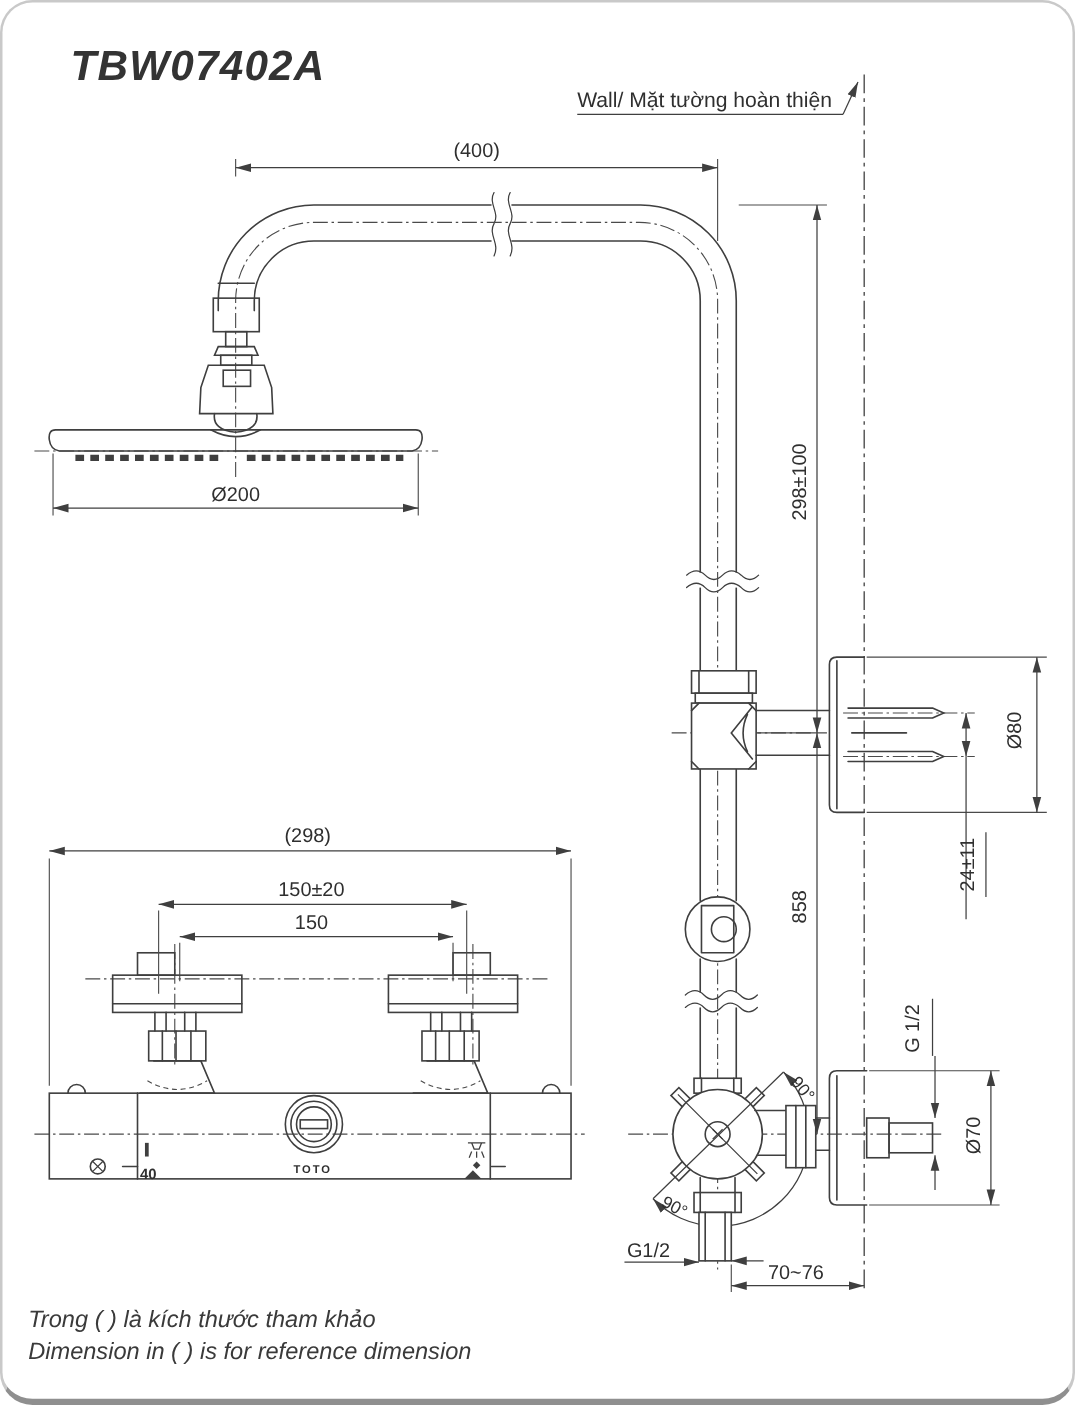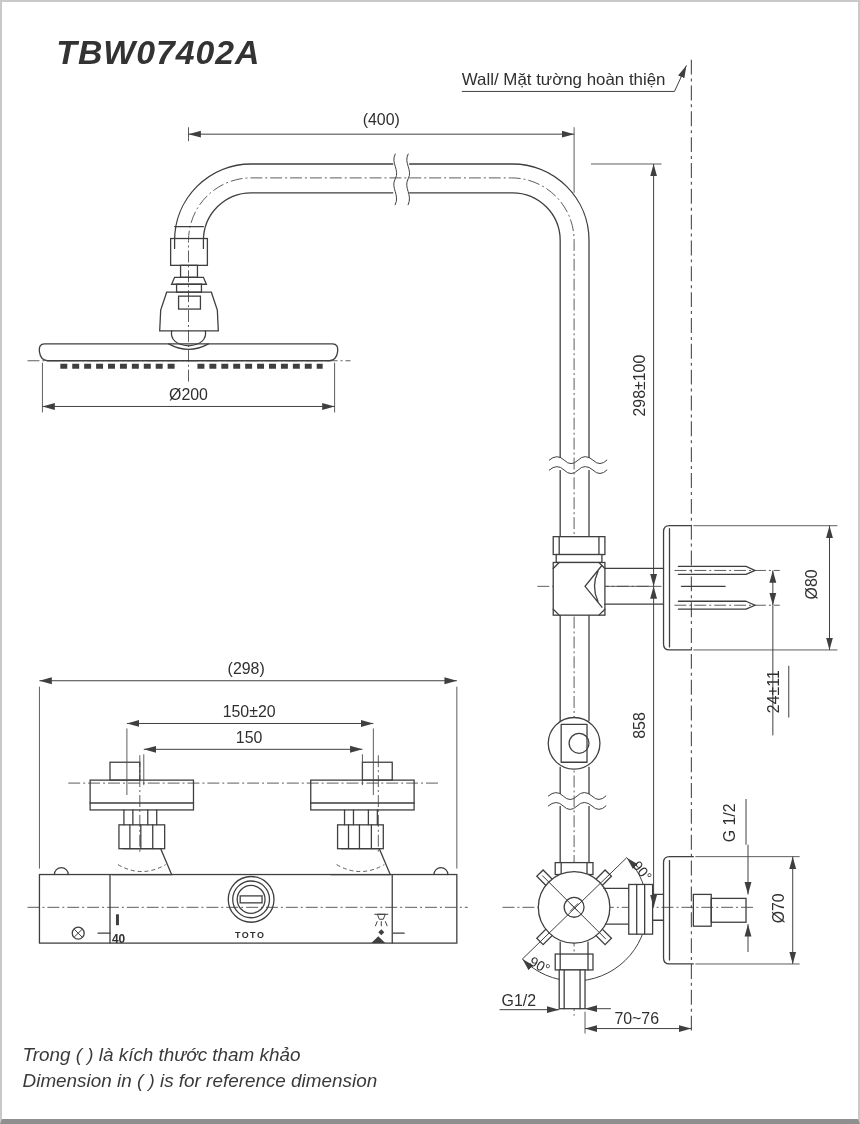--- a/index.html
+++ b/index.html
@@ -1,19 +1,19 @@
 <!DOCTYPE html>
 <html><head>
 <meta charset="utf-8">
 <style>
   html,body{margin:0;padding:0;background:#fff;}
   #frame{position:relative;width:860px;height:1124px;box-sizing:border-box;
     border-top:2px solid #c9c9c9;border-left:2px solid #c9c9c9;border-right:2px solid #c9c9c9;
     border-bottom:5px solid #8f8f8f;background:#ffffff;overflow:hidden;
-    font-family:"Liberation Sans", sans-serif;}
+    font-family:"Liberation Sans", sans-serif;border-radius:26px;}
   svg{position:absolute;left:0;top:0;}
   svg text{fill:#2f2f2f;font-family:"Liberation Sans", sans-serif;}
   .t-title{font-size:34px;font-weight:bold;font-style:italic;letter-spacing:1px;fill:#333;}
   .t-note{font-size:19px;font-style:italic;fill:#3a3a3a;}
   .t-dim{font-size:16px;}
   .t-dim-s{font-size:14px;}
   .t-mark{font-size:12px;font-weight:bold;}
   .t-brand{font-size:9px;font-weight:bold;letter-spacing:1.5px;}
   .ln{stroke:#3f3f3f;stroke-width:1.3;fill:none;stroke-linecap:round;}
   .lnw{stroke:#3f3f3f;stroke-width:1.3;fill:#ffffff;}

